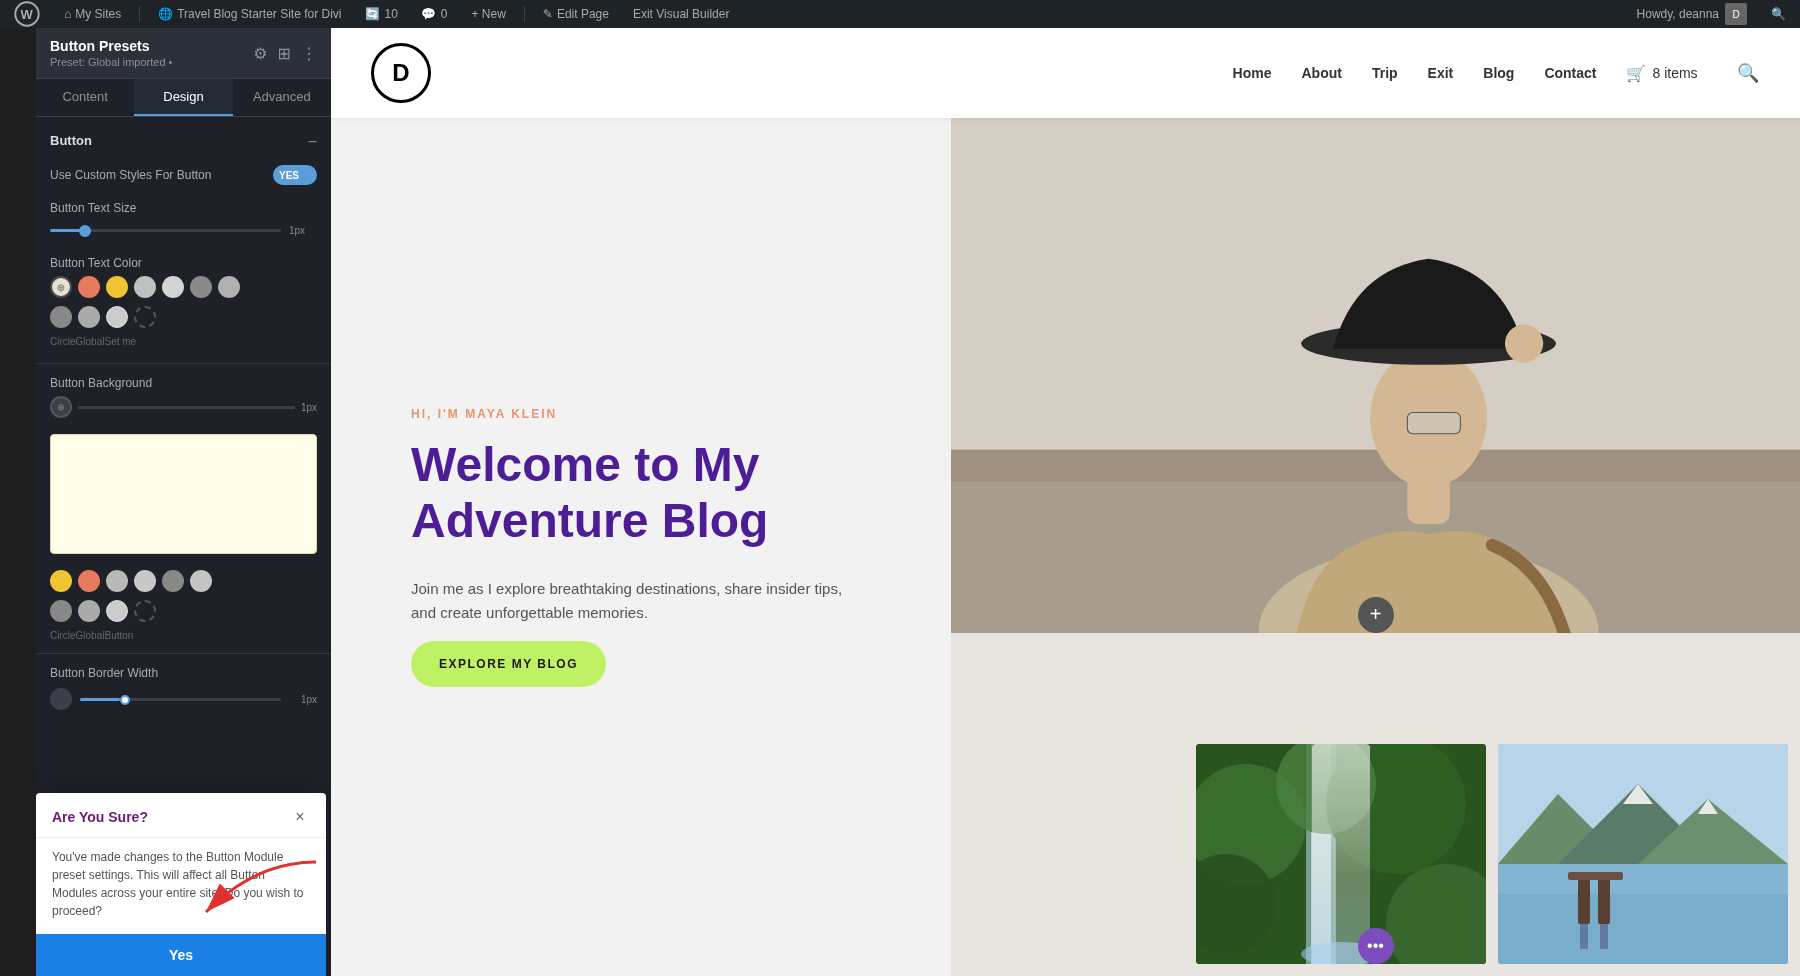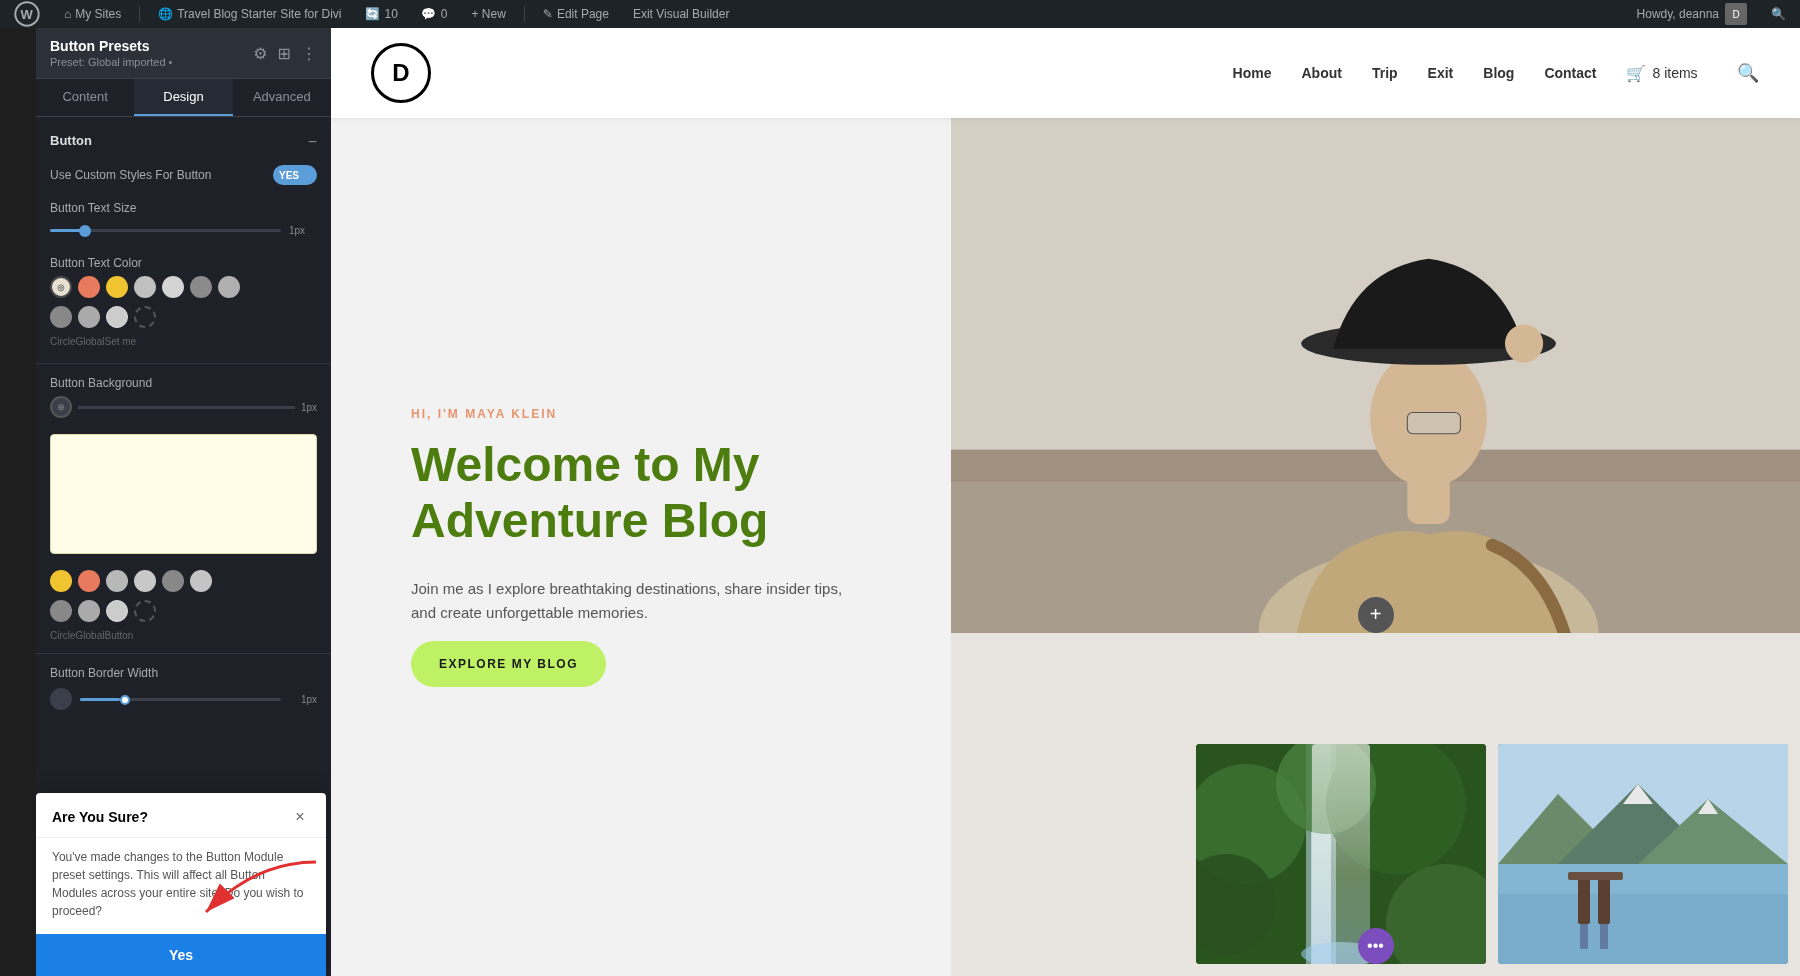--- a/index.html
+++ b/index.html
@@ -281,21 +281,21 @@
       font-size: 12px;
       font-weight: 700;
       letter-spacing: 2px;
       text-transform: uppercase;
       margin-bottom: 16px;
     }
     .hero-title {
       font-size: 48px;
       font-weight: 800;
       line-height: 1.15;
-      color: #4d7c0f;
+      color: #4c1d95;
       margin-bottom: 29px;
     }
     .hero-desc {
       font-size: 15px;
       color: #555;
       line-height: 1.6;
       margin-bottom: 16px;
     }
     .hero-btn {
       background: #bef264;
@@ -403,21 +403,21 @@
     .dialog-header {
       display: flex;
       align-items: center;
       justify-content: space-between;
       padding: 14px 16px 10px;
       border-bottom: 1px solid #eee;
     }
     .dialog-title {
       font-size: 14px;
       font-weight: 700;
-      color: #000000;
+      color: #701a75;
     }
     .dialog-close {
       width: 20px;
       height: 20px;
       display: flex;
       align-items: center;
       justify-content: center;
       cursor: pointer;
       color: #666;
       font-size: 16px;

